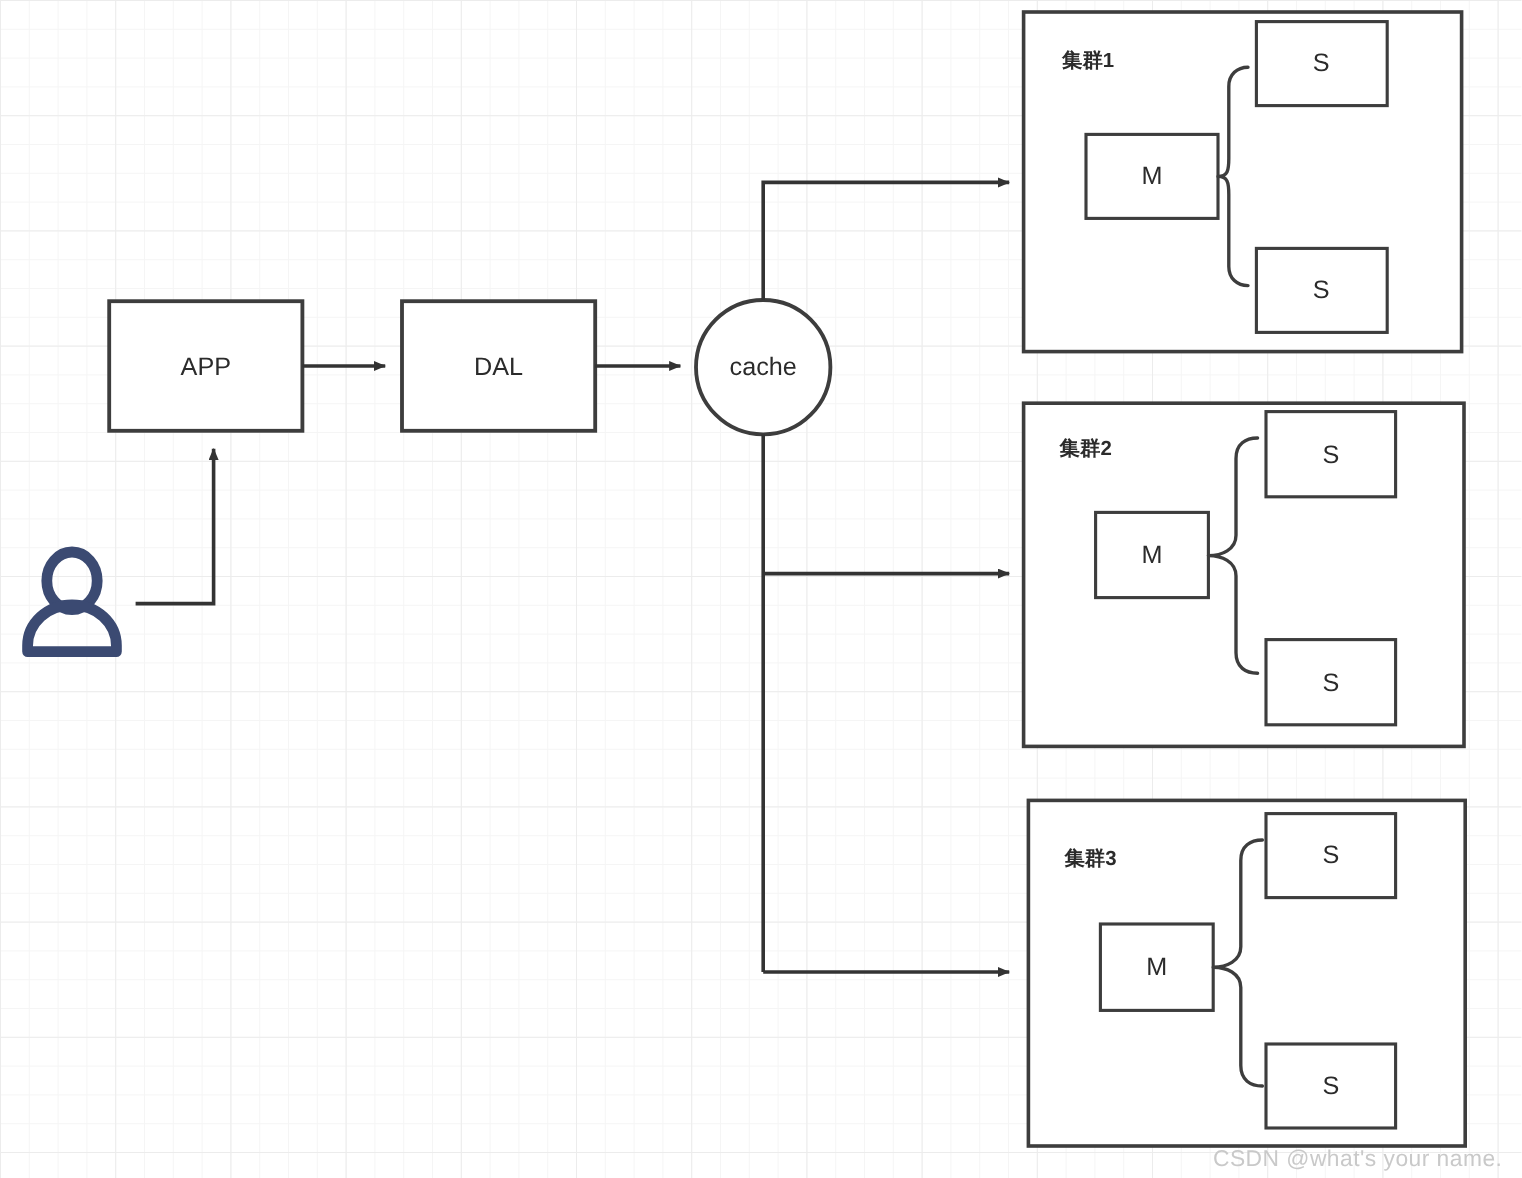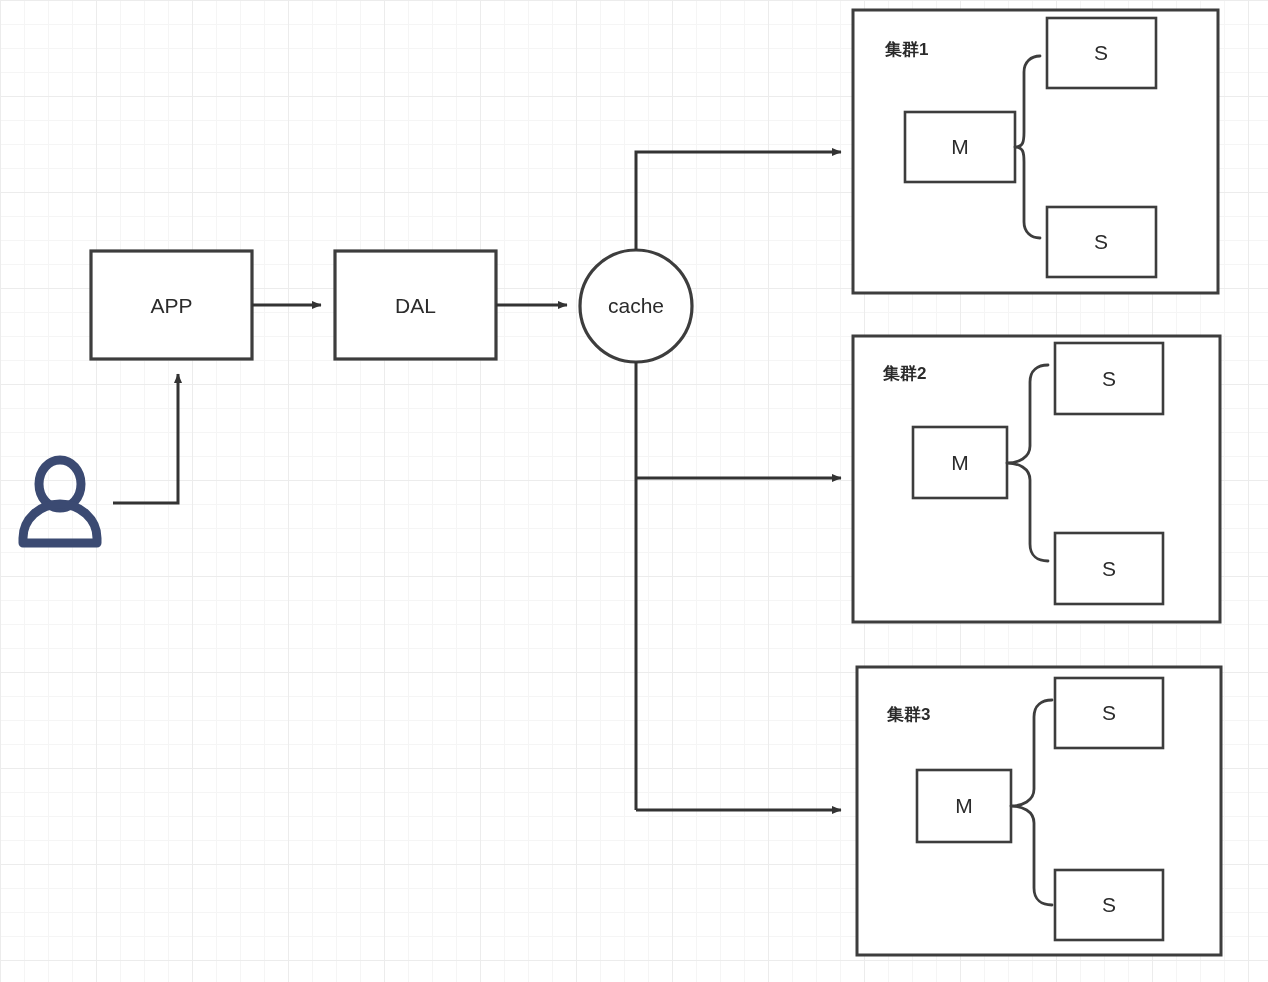--- a/index.html
+++ b/index.html
@@ -206,14 +206,15 @@
       </g>
 
       <g>
         <rect class="shape-rect-thin" x="1055" y="870" width="108" height="70"></rect>
         <text class="node-label lbl-big" x="1109" y="906">S</text>
       </g>
     </g>
 
   </svg>
 
+  <div class="watermark">CSDN @what's your name.</div>
 
 </div>
 
 </body></html>

